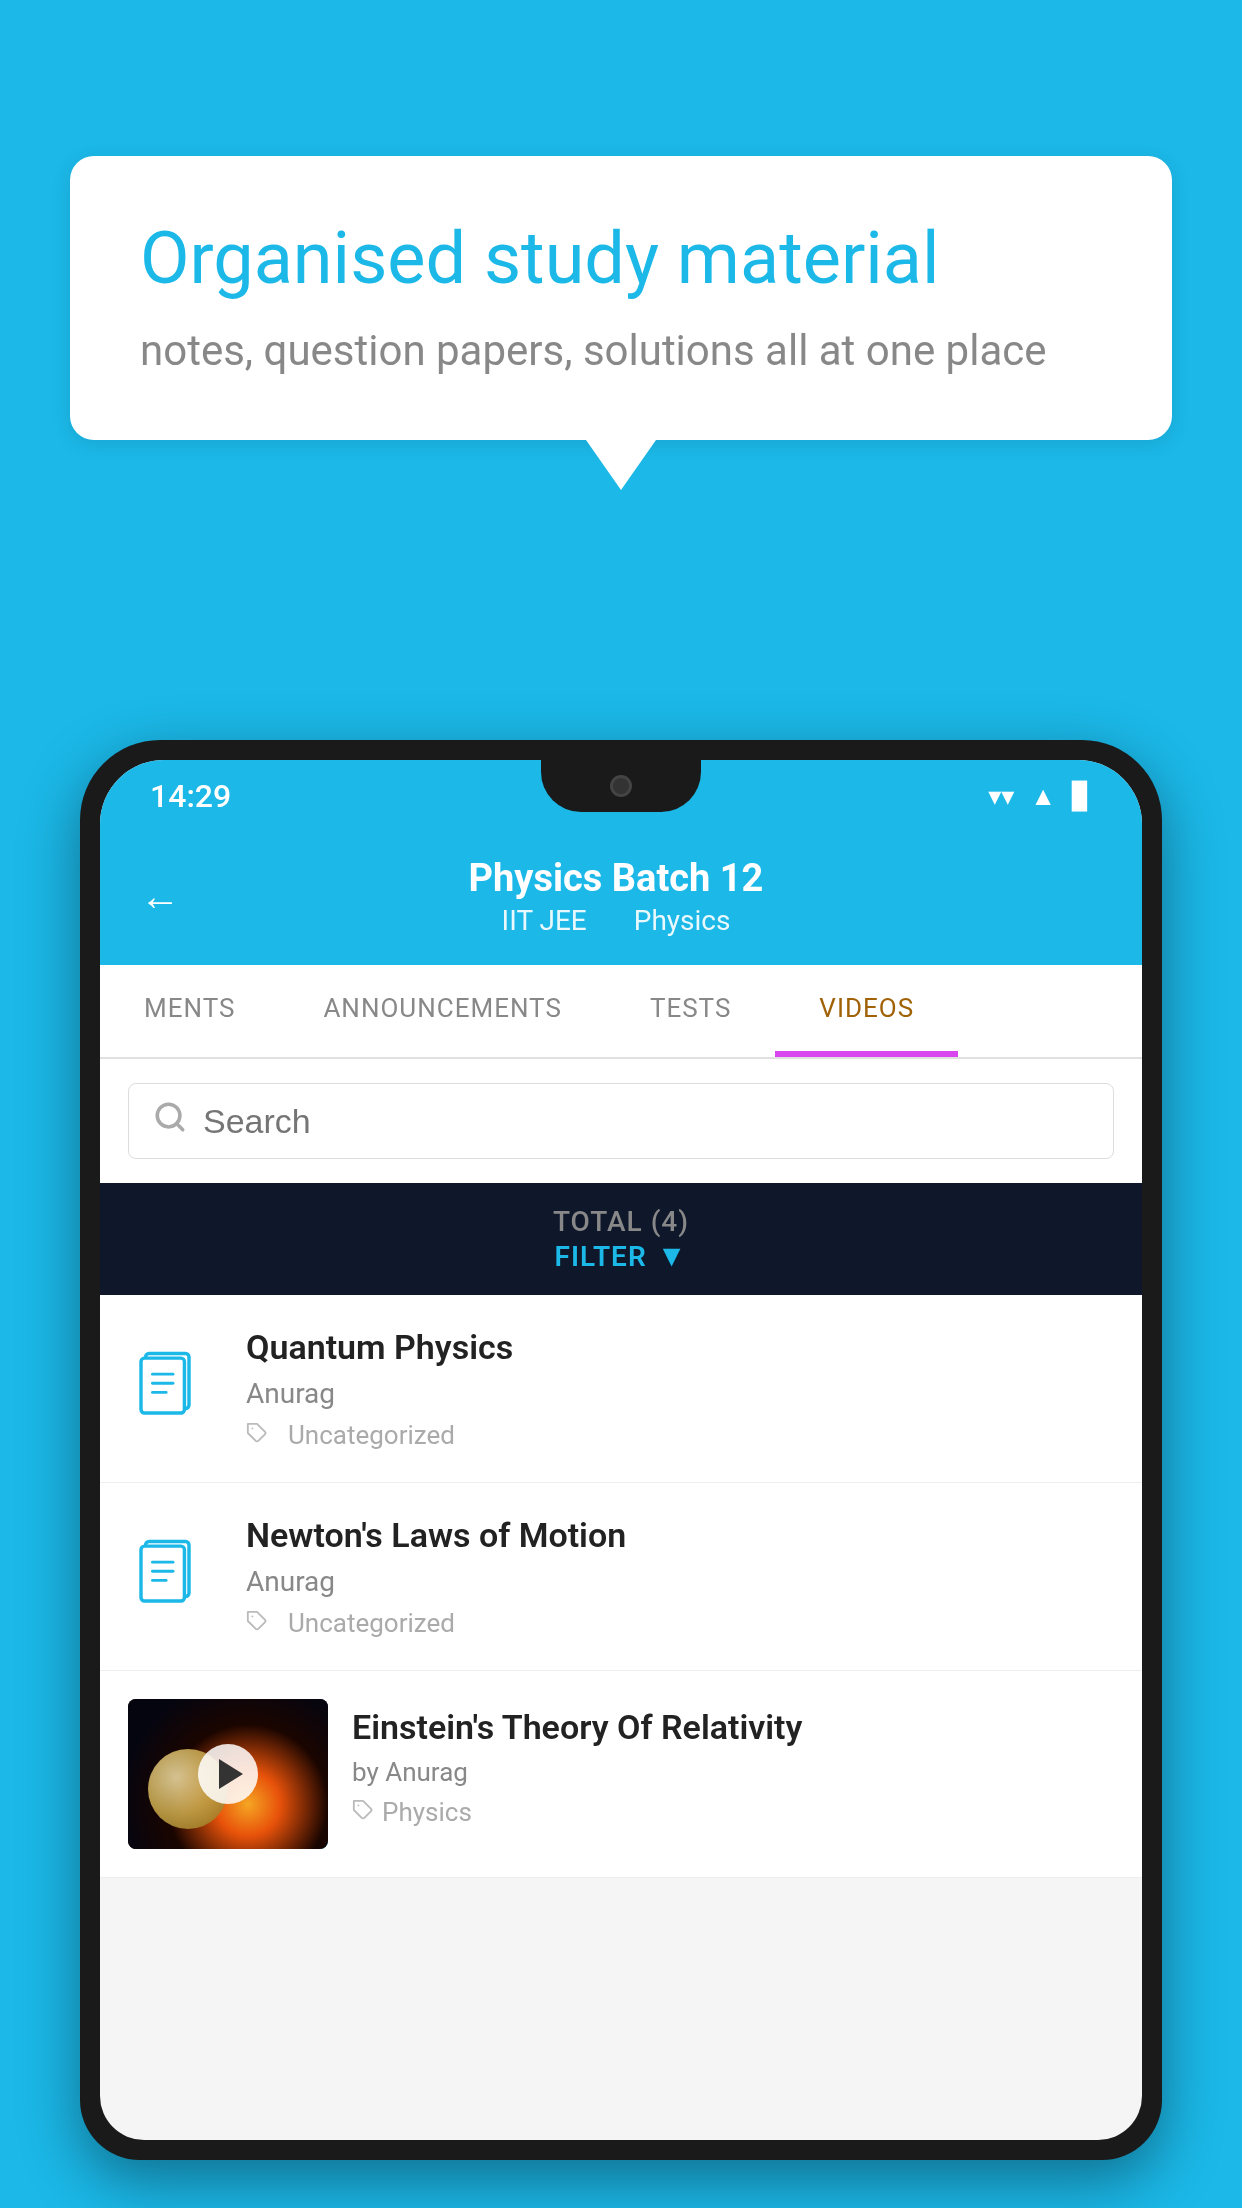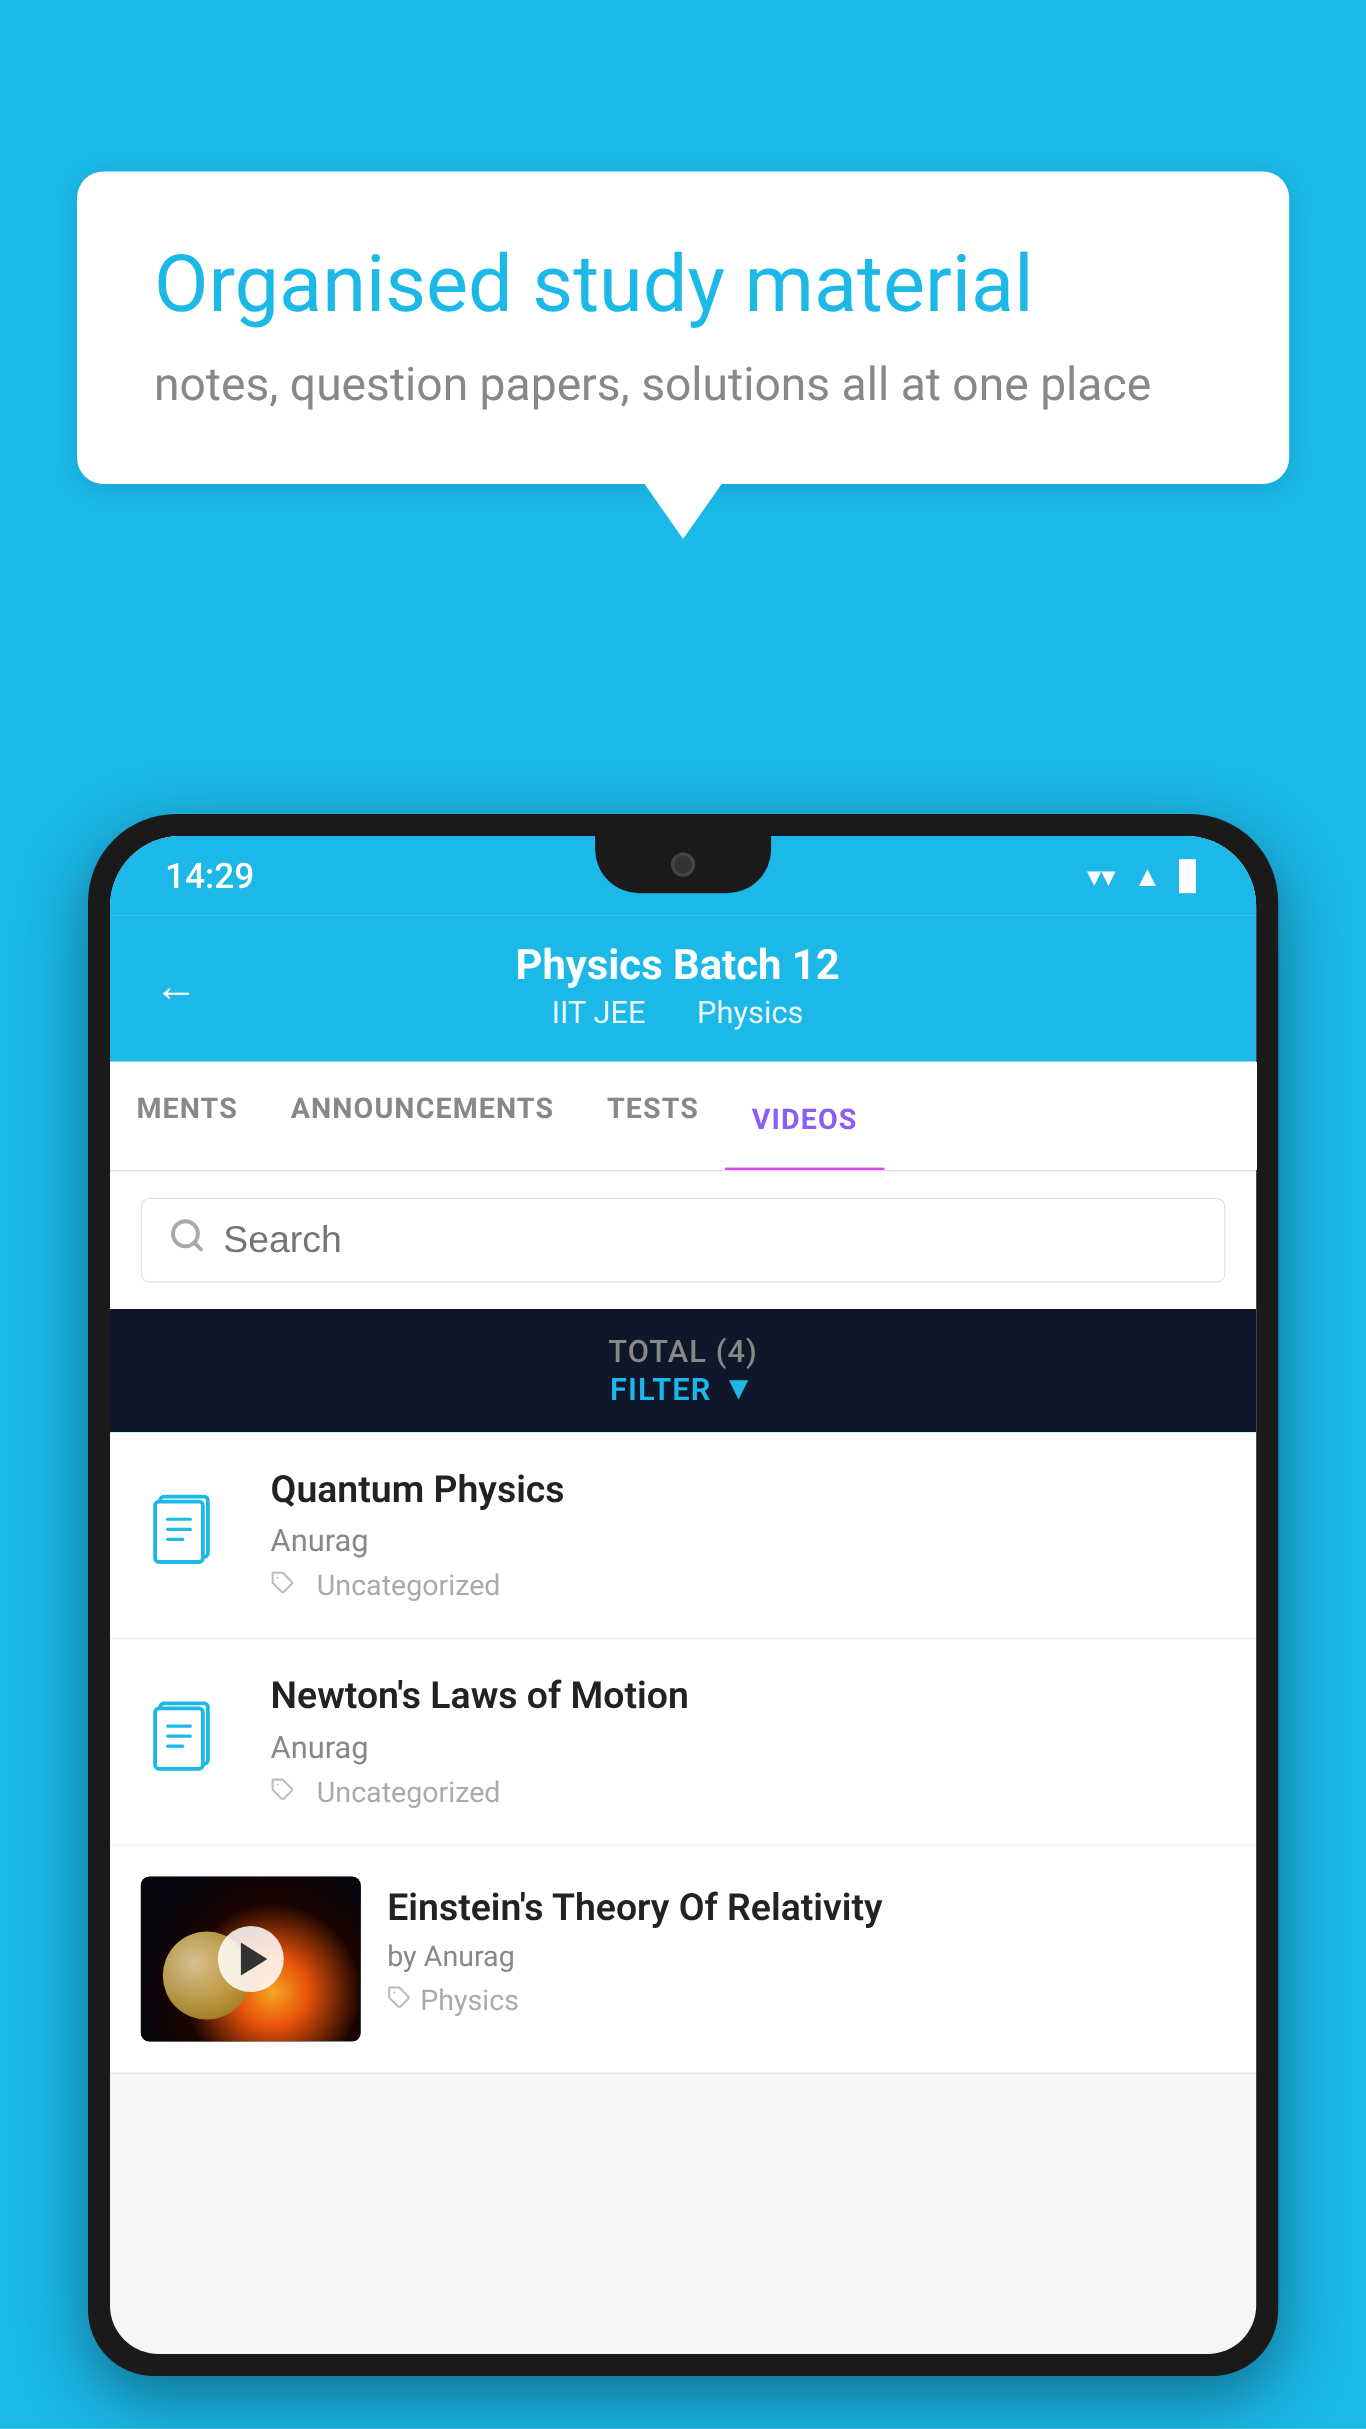--- a/index.html
+++ b/index.html
@@ -170,35 +170,34 @@
 
     
     .tabs-bar {
       background: white;
       display: flex;
       border-bottom: 2px solid #e0e0e0;
       overflow-x: auto;
     }
 
     .tab-item {
-      padding: 28px 24px;
+      padding: 28px 44px;
       font-size: 26px;
       color: #888;
-      font-weight: 700;
+      font-weight: 400;
       letter-spacing: 1px;
       white-space: nowrap;
       cursor: pointer;
       text-transform: uppercase;
     }
 
     .tab-item.active {
-      color: #8b5cf6;
-      border-bottom: 4px solid #d946ef;
+      color: #a16207;
+      border-bottom: 8px solid #d946ef;
       margin-bottom: -2px;
-      margin-top: 10px;
     }
 
     
     .search-container {
       background: white;
       padding: 24px 28px;
     }
 
     .search-input-wrapper {
       background: white;

